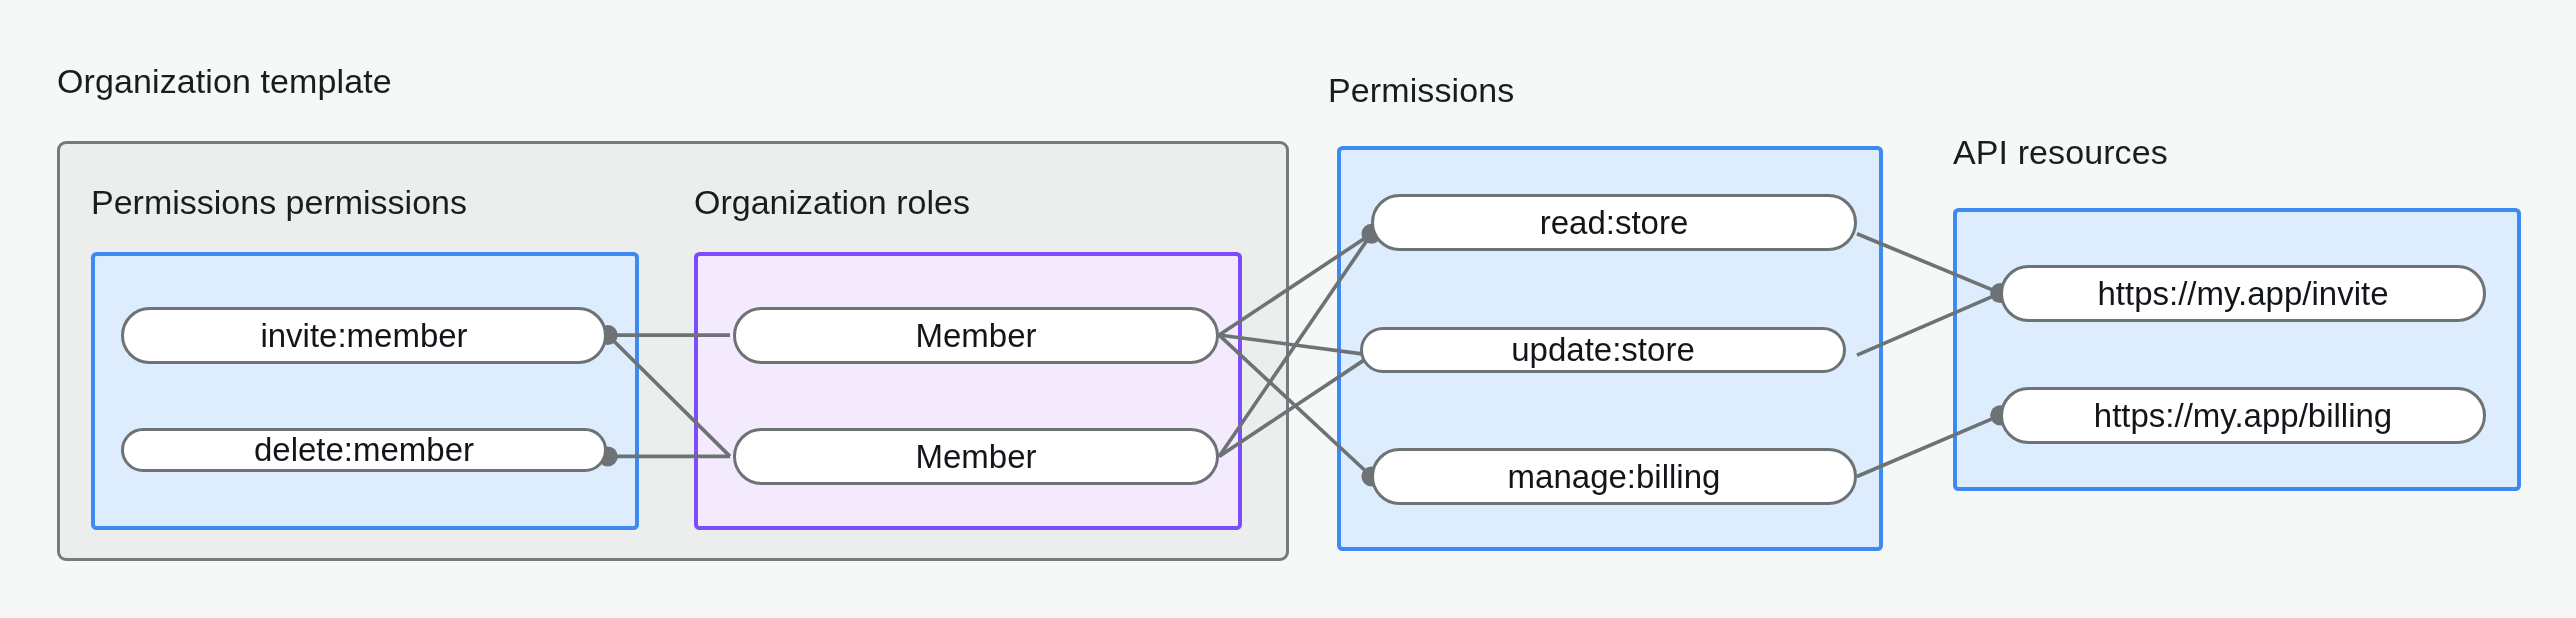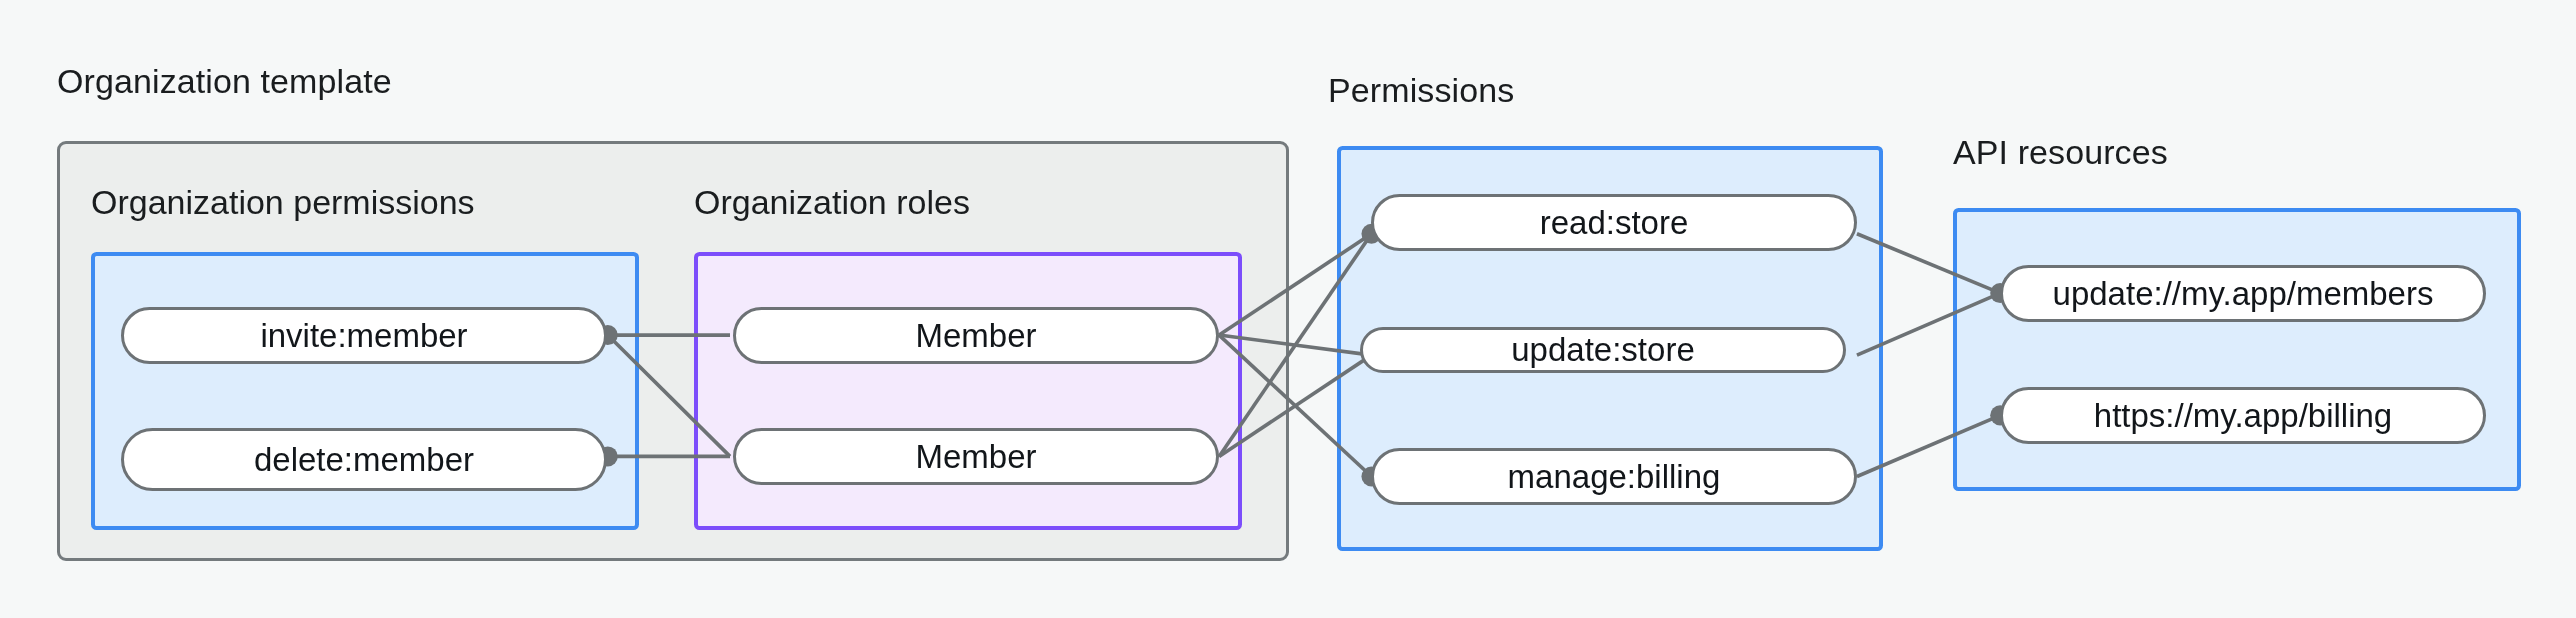--- a/index.html
+++ b/index.html
@@ -121,43 +121,43 @@
     <circle class="edge-dot" cx="1503" cy="389" r="11"></circle>
     <circle class="edge-dot" cx="1503" cy="522" r="11"></circle>
     <circle class="edge-dot" cx="2192" cy="321" r="11"></circle>
     <circle class="edge-dot" cx="2192" cy="455" r="11"></circle>
   </svg>
 
   <div class="group-label" style="left:57px; top:64px;">Organization template</div>
 
   <div class="outer-box" style="left:57px; left:57px; top:141px; width:1232px; height:420px;"></div>
 
-  <div class="sub-label" style="left:91px; top:185px;">Organization permissions</div>
+  <div class="sub-label" style="left:91px; top:185px;">Permissions permissions</div>
 
   <div class="panel panel-blue" style="left:91px; top:252px; width:548px; height:278px;"></div>
 
   <div class="sub-label" style="left:694px; top:185px;">Organization roles</div>
 
   <div class="panel panel-purple" style="left:694px; top:252px; width:548px; height:278px;"></div>
 
   <div class="node" style="left:121px; top:307px; width:486px; height:57px;">invite:member</div>
-  <div class="node" style="left:121px; top:428px; width:486px; height:63px;">delete:member</div>
+  <div class="node" style="left:121px; top:428px; width:486px; height:44px;">delete:member</div>
 
   <div class="node" style="left:733px; top:307px; width:486px; height:57px;">Member</div>
   <div class="node" style="left:733px; top:428px; width:486px; height:57px;">Member</div>
 
   <div class="group-label" style="left:1328px; top:73px;">Permissions</div>
 
   <div class="panel panel-blue" style="left:1337px; top:146px; width:546px; height:405px;"></div>
 
   <div class="node" style="left:1371px; top:194px; width:486px; height:57px;">read:store</div>
   <div class="node" style="left:1360px; top:327px; width:486px; height:46px;">update:store</div>
   <div class="node" style="left:1371px; top:448px; width:486px; height:57px;">manage:billing</div>
 
   <div class="group-label" style="left:1953px; top:135px;">API resources</div>
 
   <div class="panel panel-blue" style="left:1953px; top:208px; width:568px; height:283px;"></div>
 
-  <div class="node" style="left:2000px; top:265px; width:486px; height:57px;">update://my.app/members</div>
+  <div class="node" style="left:2000px; top:265px; width:486px; height:57px;">https://my.app/invite</div>
   <div class="node" style="left:2000px; top:387px; width:486px; height:57px;">https://my.app/billing</div>
 
 </div>
 
 
 </body></html>

